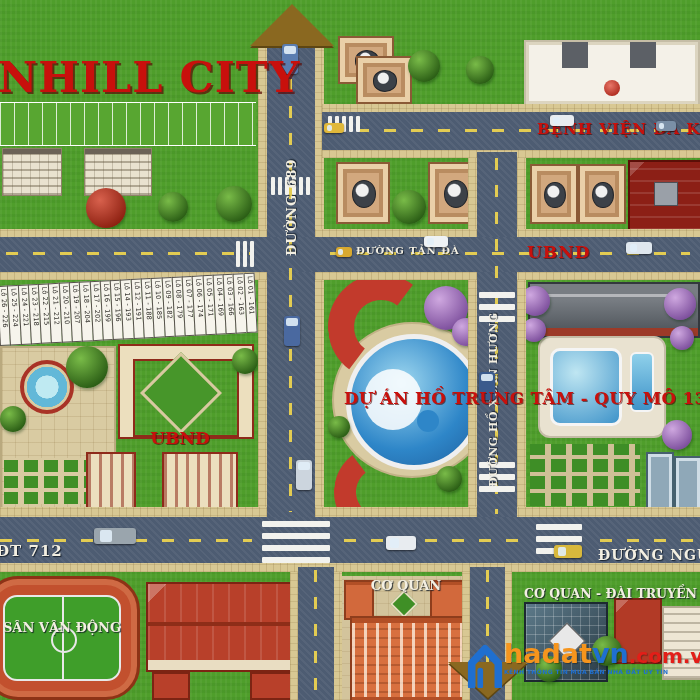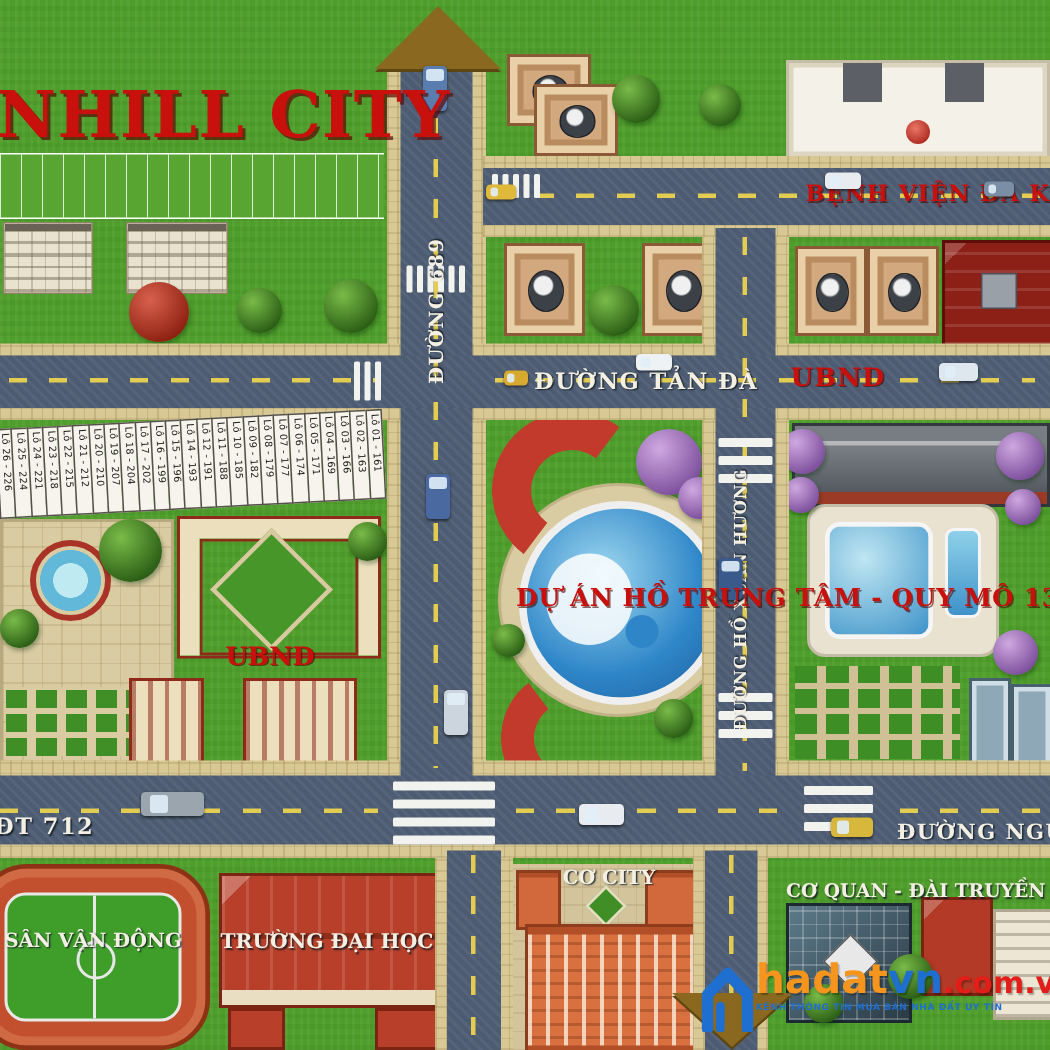--- a/index.html
+++ b/index.html
@@ -251,47 +251,46 @@
   </div>
   <div class="lbl w ctr" style="left:-8px;top:620px;width:140px;font-size:13px;z-index:21;">SÂN VẬN ĐỘNG</div>
 
   <div class="abs" style="left:146px;top:582px;width:150px;height:86px;z-index:8;border:2px solid #7c2413;
               background:#b8402a;background-image:linear-gradient(135deg, rgba(255,255,255,0.28) 0 8%, transparent 8%),repeating-linear-gradient(90deg, rgba(255,255,255,0.12) 0 2px, transparent 2px 16px);
               box-shadow:inset 0 -10px 0 #e9ddc2;">
     <div style="position:absolute;left:0;right:0;top:38px;height:4px;background:#8e2d18;"></div>
   </div>
   <div class="abs" style="left:152px;top:672px;width:34px;height:24px;background:#b8402a;border:2px solid #7c2413;z-index:8;"></div>
   <div class="abs" style="left:250px;top:672px;width:40px;height:24px;background:#b8402a;border:2px solid #7c2413;z-index:8;"></div>
-  <div class="lbl w ctr" style="left:138px;top:620px;width:160px;font-size:13.5px;z-index:21;">TRƯỜNG ĐẠI HỌC</div>
 
   <div class="abs" style="left:340px;top:576px;width:128px;height:124px;z-index:7;background:#d3c49c;
               background-image:repeating-linear-gradient(0deg, rgba(120,90,40,0.12) 0 1px, transparent 1px 12px),repeating-linear-gradient(90deg, rgba(120,90,40,0.12) 0 1px, transparent 1px 12px);"></div>
   <div class="abs" style="left:394px;top:594px;width:16px;height:16px;background:#3f8f26;border:2px solid #e6dcc0;transform:rotate(45deg);z-index:8;"></div>
   <div class="abs" style="left:344px;top:580px;width:26px;height:36px;background:#d2693c;border:2px solid #8e3d1c;box-shadow:inset 0 3px 0 #b24f26;z-index:8;"></div>
   <div class="abs" style="left:430px;top:580px;width:32px;height:38px;background:#d2693c;border:2px solid #8e3d1c;box-shadow:inset 0 3px 0 #b24f26;z-index:8;"></div>
   <div class="abs" style="left:350px;top:616px;width:112px;height:84px;z-index:8;border:2px solid #8e3d1c;background:#d8703f;
               background-image:repeating-linear-gradient(90deg, rgba(255,245,230,0.75) 0 3px, transparent 3px 12px),repeating-linear-gradient(0deg, rgba(120,50,20,0.35) 0 2px, transparent 2px 9px);
               box-shadow:inset 0 5px 0 #b24f26, inset 0 -5px 0 #b24f26;"></div>
-  <div class="lbl w ctr" style="left:352px;top:578px;width:108px;font-size:13px;z-index:21;">CƠ CITY</div>
+  <div class="lbl w ctr" style="left:352px;top:578px;width:108px;font-size:13px;z-index:21;">CƠ QUAN</div>
 
   <div class="lbl w" style="left:524px;top:586px;font-size:12.5px;z-index:21;">CƠ QUAN - ĐÀI TRUYỀN HÌ</div>
   <div class="abs" style="left:524px;top:602px;width:80px;height:76px;z-index:8;border:2px solid #1c2930;
               background:linear-gradient(135deg,#5d7a8a,#2a3b45);
               background-image:repeating-linear-gradient(90deg, rgba(255,255,255,0.22) 0 1px, transparent 1px 9px),repeating-linear-gradient(0deg, rgba(255,255,255,0.22) 0 1px, transparent 1px 9px),linear-gradient(135deg,#5d7a8a,#2a3b45);">
     <div style="position:absolute;left:28px;top:24px;width:24px;height:24px;background:#e8e8e8;border:1px solid #555;transform:rotate(45deg);"></div>
   </div>
   <div class="abs" style="left:614px;top:598px;width:44px;height:62px;background:#b23a26;border:2px solid #7c2413;z-index:8;
               background-image:linear-gradient(135deg, rgba(255,255,255,0.25) 0 12%, transparent 12%);"></div>
   <div class="abs" style="left:662px;top:606px;width:38px;height:70px;background:#eee6d4;border:2px solid #b0a890;z-index:8;
               background-image:repeating-linear-gradient(0deg, rgba(100,90,70,0.35) 0 2px, transparent 2px 9px);"></div>
   <div class="tree g" style="left:592px;top:636px;width:30px;height:30px;"></div>
   <div class="tree g" style="left:536px;top:656px;width:26px;height:26px;"></div>
 
   <div class="lbl w rot" style="left:284px;top:256px;font-size:13px;letter-spacing:1px;">ĐƯỜNG 689</div>
-  <div class="lbl w" style="left:356px;top:245px;font-size:15px;letter-spacing:1px;">ĐƯỜNG TẢN ĐÀ</div>
+  <div class="lbl w" style="left:356px;top:245px;font-size:10px;letter-spacing:1px;">ĐƯỜNG TẢN ĐÀ</div>
   <div class="lbl w rot" style="left:487px;top:487px;font-size:11px;letter-spacing:0.5px;">ĐƯỜNG HỒ XUÂN HƯƠNG</div>
   <div class="lbl r" style="left:537px;top:120px;font-size:15px;letter-spacing:1px;">BỆNH VIỆN ĐA K</div>
   <div class="lbl r" style="left:527px;top:242px;font-size:17px;letter-spacing:1px;">UBND</div>
   <div class="lbl w" style="left:-4px;top:542px;font-size:15px;letter-spacing:1px;">ĐT 712</div>
   <div class="lbl w" style="left:598px;top:547px;font-size:14px;letter-spacing:1px;">ĐƯỜNG NGUY</div>
 
   <div class="veh v" style="left:282px;top:44px;width:16px;height:30px;background:#5a7db0;"></div>
   <div class="veh v" style="left:284px;top:316px;width:16px;height:30px;background:#4a69a0;"></div>
   <div class="veh v" style="left:296px;top:460px;width:16px;height:30px;background:#ccd5de;"></div>
   <div class="veh v" style="left:479px;top:372px;width:16px;height:28px;background:#3a5a8c;"></div>

